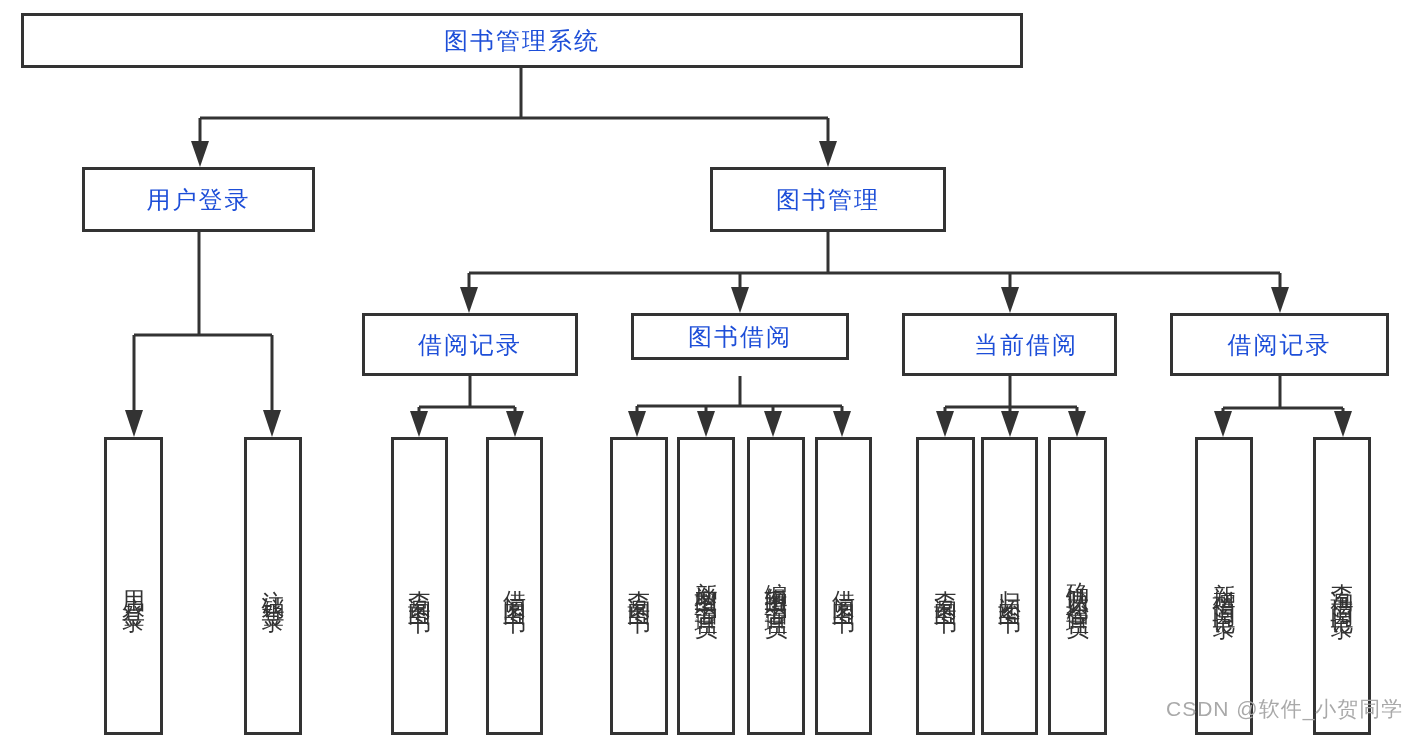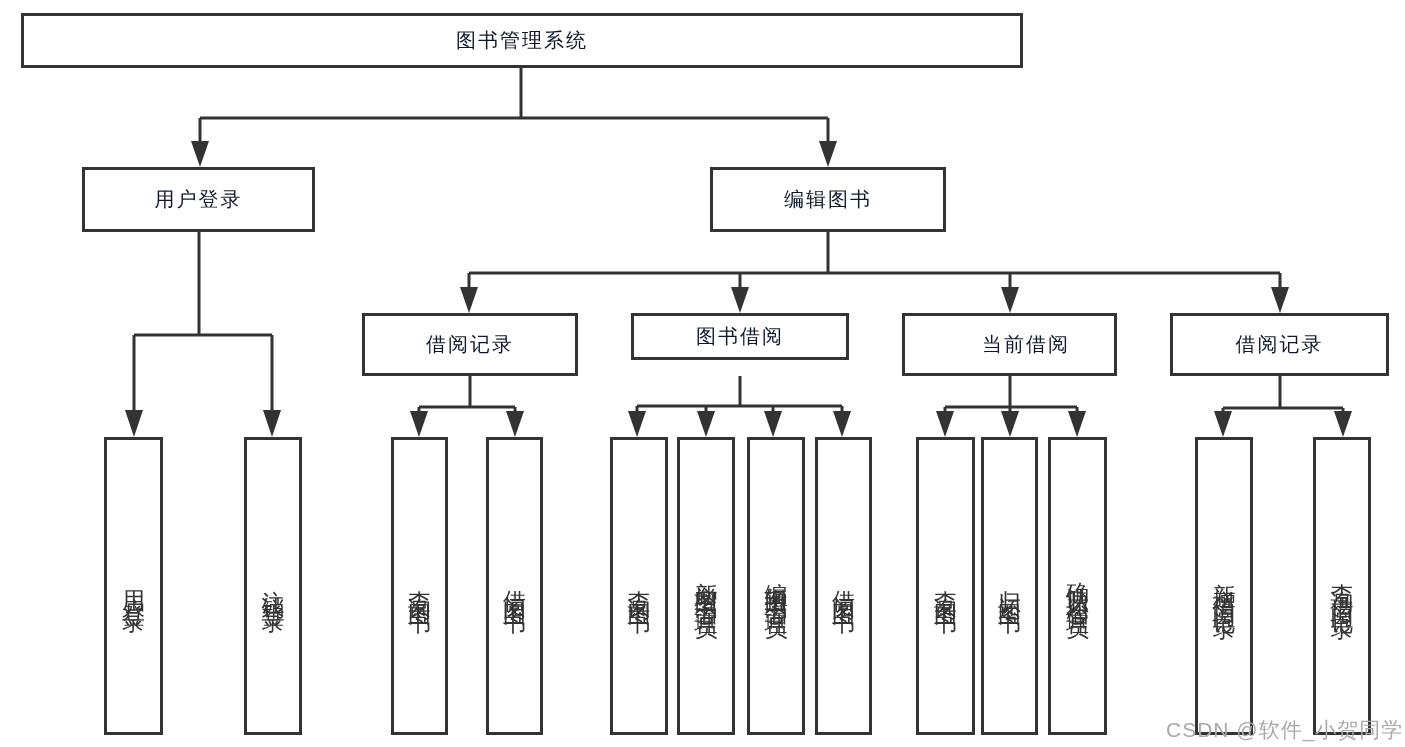--- a/index.html
+++ b/index.html
@@ -27,41 +27,41 @@
     position: absolute;
     box-sizing: border-box;
     border: 3px solid #333333;
     background: #ffffff;
     display: flex;
     align-items: center;
     justify-content: center;
     z-index: 2;
   }
   .h-label {
-    font-size: 20px;
+    font-size: 24px;
     letter-spacing: 2px;
-    color: #0f172a;
+    color: #1d4ed8;
     white-space: nowrap;
   }
   .leaf .v-label {
     writing-mode: vertical-rl;
     text-orientation: mixed;
     font-size: 23px;
     line-height: 1;
     letter-spacing: 7px;
     color: #333333;
     white-space: nowrap;
   }
   .leaf.dense .v-label {
     letter-spacing: 5px;
   }
   #watermark {
     position: absolute;
     left: 1166px;
-    top: 716px;
+    top: 695px;
     font-size: 21px;
     letter-spacing: 1px;
     color: #a9a9a9;
     z-index: 5;
     white-space: nowrap;
   }
 </style>
 </head>
 <body>
 
@@ -144,21 +144,21 @@
   </svg>
 
   <div class="box" style="left:21px; top:13px; width:1002px; height:55px;">
     <span class="h-label">图书管理系统</span>
   </div>
 
   <div class="box" style="left:82px; top:167px; width:233px; height:65px;">
     <span class="h-label">用户登录</span>
   </div>
   <div class="box" style="left:710px; top:167px; width:236px; height:65px;">
-    <span class="h-label">编辑图书</span>
+    <span class="h-label">图书管理</span>
   </div>
 
   <div class="box" style="left:362px; top:313px; width:216px; height:63px;">
     <span class="h-label">借阅记录</span>
   </div>
   <div class="box" style="left:631px; top:313px; width:218px; height:47px;">
     <span class="h-label">图书借阅</span>
   </div>
   <div class="box" style="left:902px; top:313px; width:215px; height:63px;padding-left:33px;">
     <span class="h-label">当前借阅</span>

